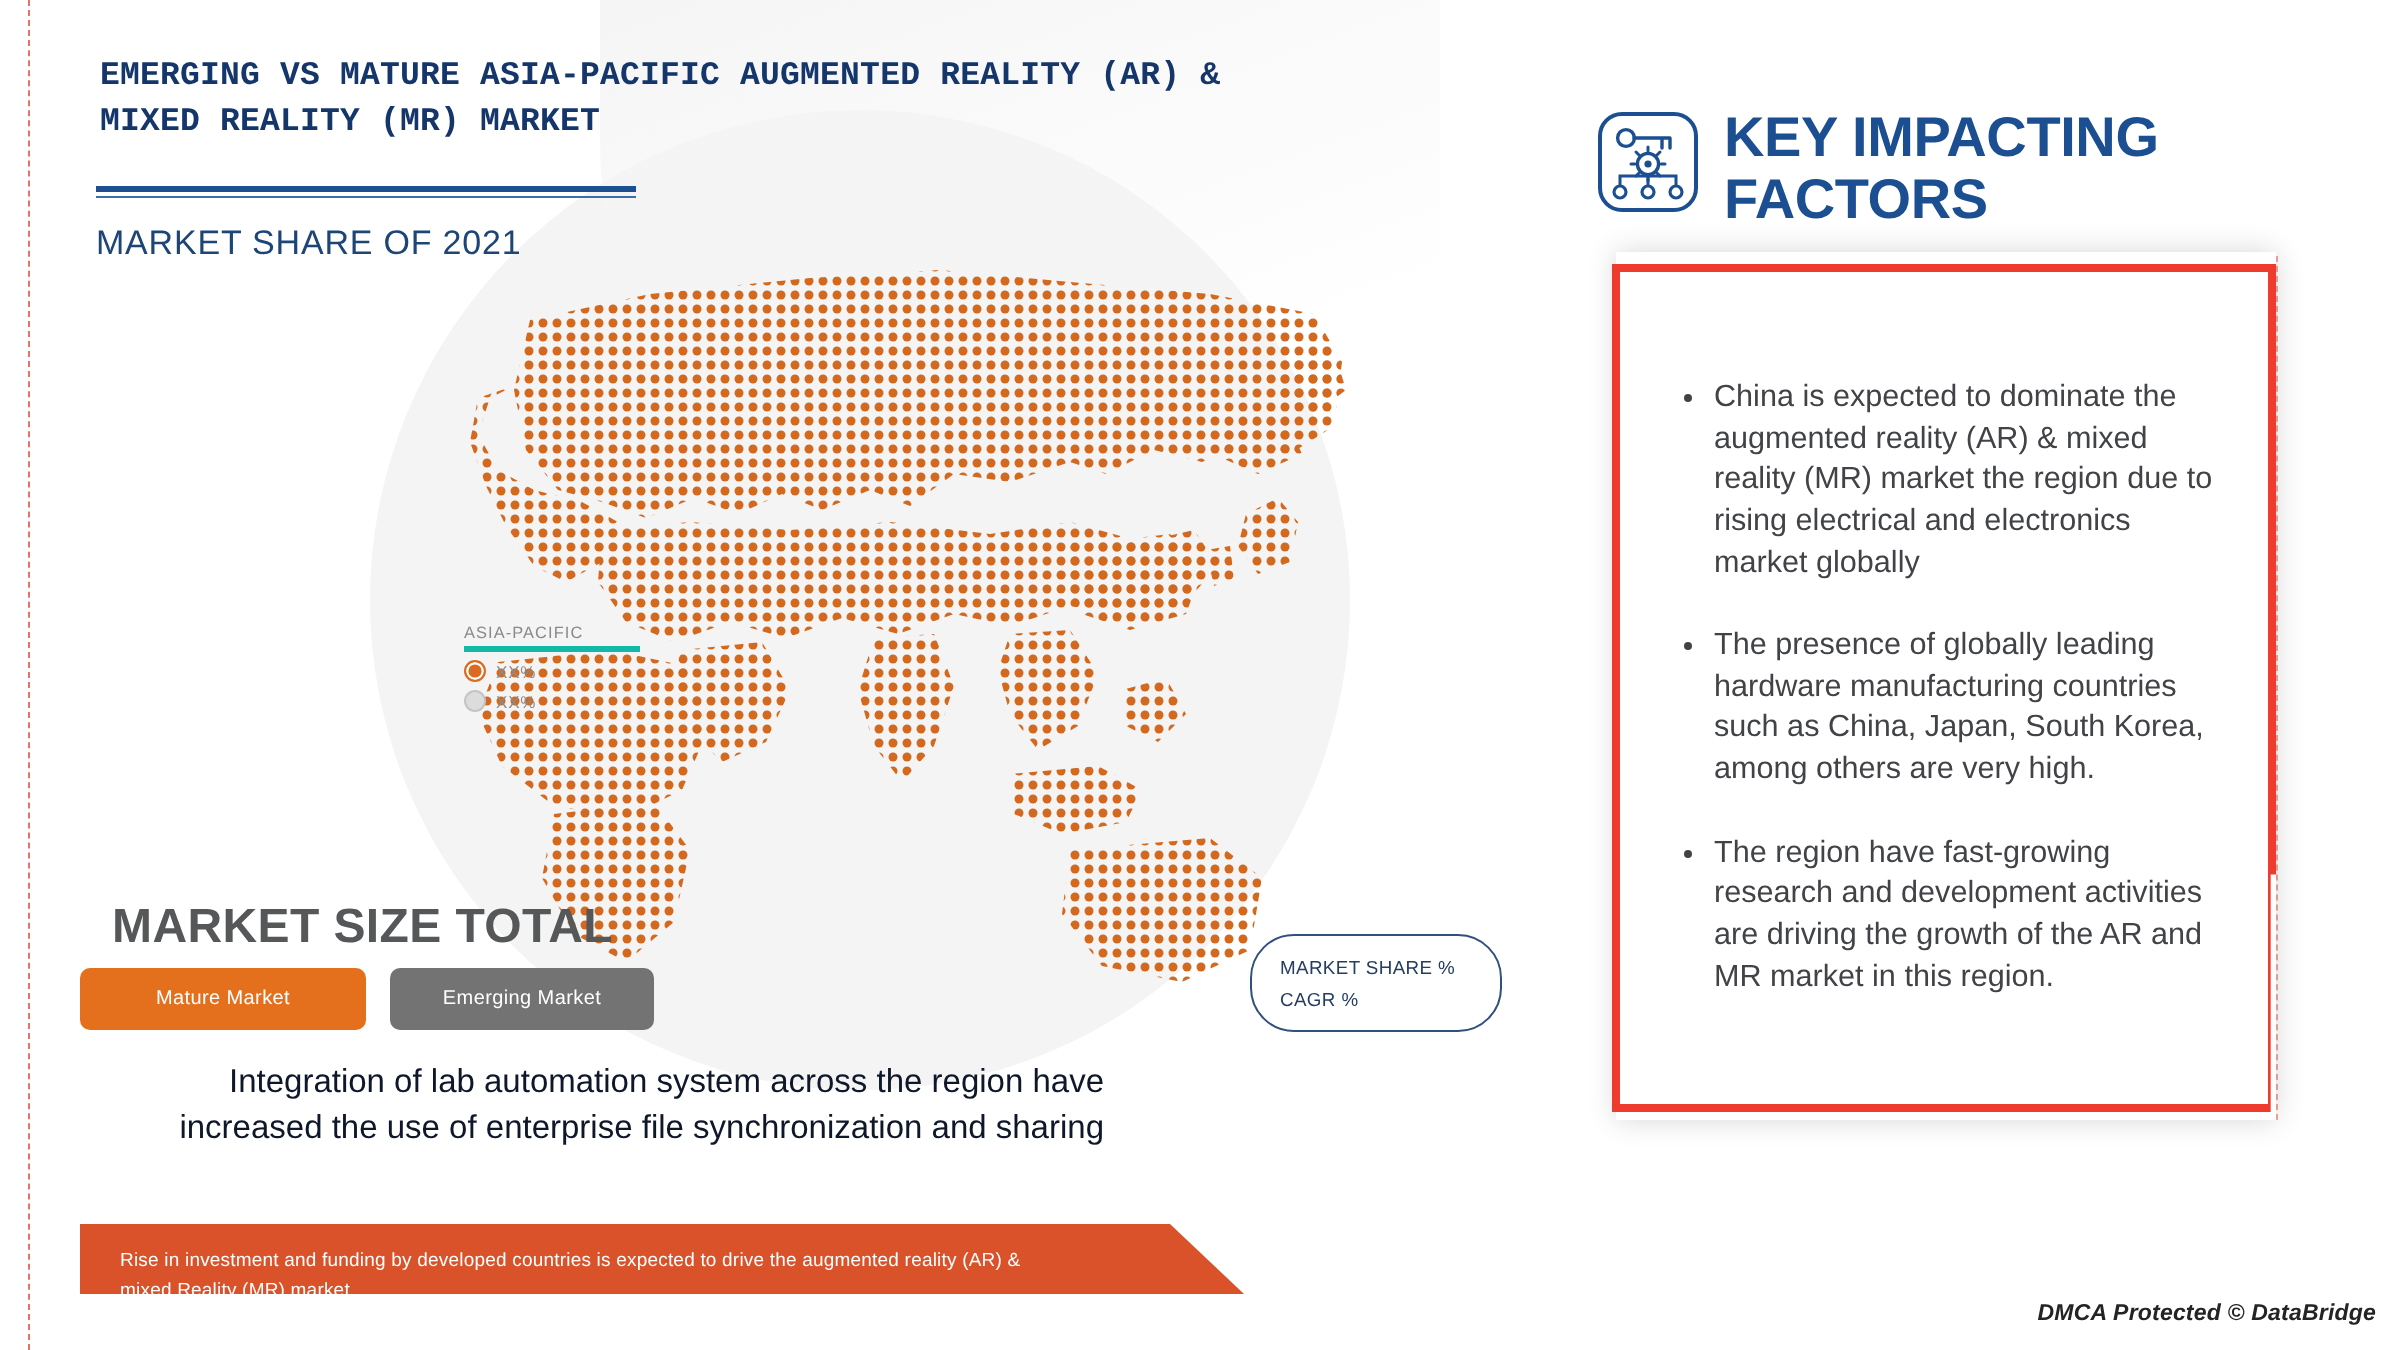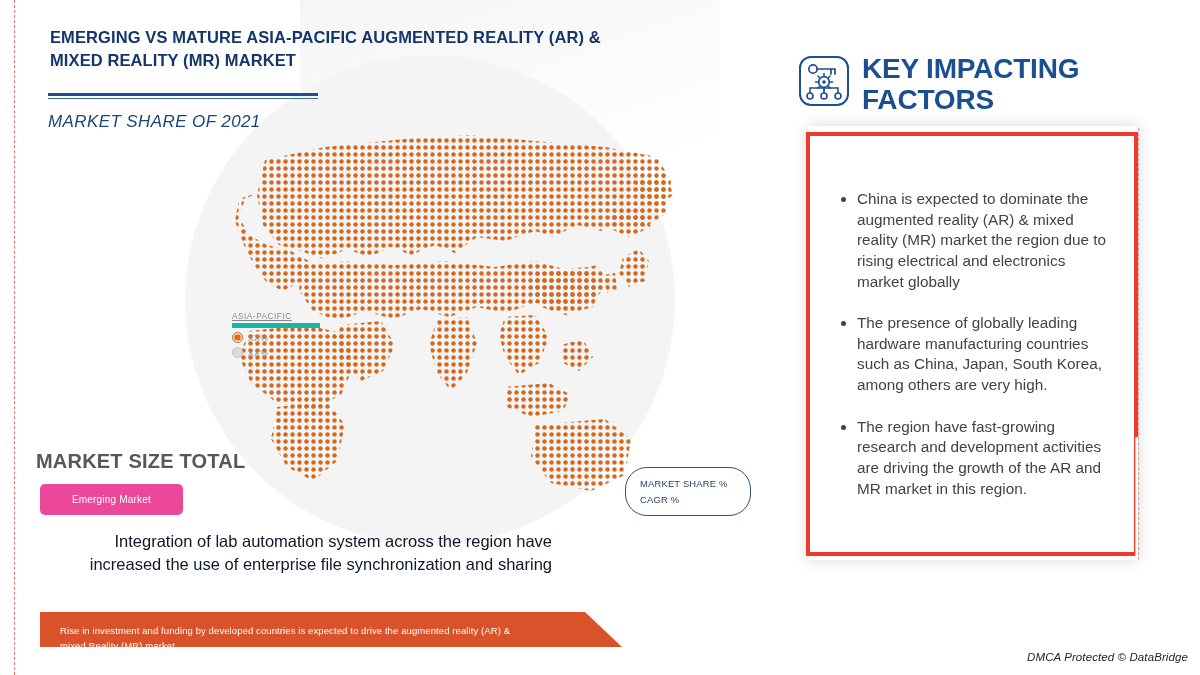--- a/index.html
+++ b/index.html
@@ -18,51 +18,51 @@
   
   .map-circle{position:absolute;left:185px;top:55px;width:490px;height:490px;
     border-radius:50%;background:#f4f4f4;}
   .map-wash{position:absolute;left:300px;top:0px;width:420px;height:330px;
     background:linear-gradient(160deg,#f5f5f5 0%,rgba(245,245,245,0) 62%);
     border-bottom-left-radius:260px;}
 
   
   .headline{position:absolute;left:50px;top:26px;width:570px;
     color:#14366b;font-weight:bold;font-size:16.5px;line-height:1.42;
-    letter-spacing:.1px;}
+    letter-spacing:.1px;font-family:Liberation Mono, monospace;}
   .rule-wrap{position:absolute;left:48px;top:93px;width:270px;}
   .rule-a{height:2.5px;background:#1d4f91;}
   .rule-b{height:1.2px;background:#3a6ea8;margin-top:2.5px;}
   .subhead{position:absolute;left:48px;top:112px;color:#1d4578;
-    font-size:17px;letter-spacing:.4px;font-style:italic;}
+    font-size:17px;letter-spacing:.4px;}
 
   
   .map{position:absolute;left:205px;top:95px;width:470px;height:400px;}
   .map svg{display:block;}
 
   
   .legend{position:absolute;left:232px;top:312px;width:88px;}
   .legend-title{font-size:8.2px;color:#8a8a8a;letter-spacing:.55px;
-    padding-bottom:2px;border-bottom:5px solid #14b8a6;text-decoration:underline;}
+    padding-bottom:2px;border-bottom:3px solid #14b8a6;}
   .legend-row{display:flex;align-items:flex-end;gap:5px;margin-top:4px;}
   .legend-dot{width:9px;height:9px;border-radius:50%;flex:0 0 auto;
     display:block;}
   .legend-dot.mature{background:#dd6b1f;box-shadow:inset 0 0 0 1.2px #fff;
     border:1px solid #dd6b1f;}
   .legend-dot.emerging{background:#dcdcdc;border:1px solid #c4c4c4;}
   .legend-val{font-size:8.5px;color:#8c8c8c;letter-spacing:.4px;}
 
   
-  .mst-title{position:absolute;left:36px;top:450px;font-size:20px;
+  .mst-title{position:absolute;left:56px;top:450px;font-size:24px;
     font-weight:bold;color:#555759;letter-spacing:.2px;}
   .pills{position:absolute;left:40px;top:484px;display:flex;gap:12px;}
   .pill{border-radius:5px;color:#fff;font-size:10px;text-align:center;
     padding:10px 0;letter-spacing:.2px;}
   .pill.mature{width:143px;background:#e4701e;}
-  .pill.emerging{width:143px;background:#ec4899;}
+  .pill.emerging{width:132px;background:#737373;}
 
   
   .body-copy{position:absolute;left:42px;top:530px;width:510px;
     font-size:16.5px;line-height:1.42;color:#0f172a;text-align:right;}
 
   
   .ribbon{position:absolute;left:40px;top:612px;width:600px;height:35px;text-decoration:underline;}
   .ribbon .shape{position:absolute;inset:0;background:#d9522a;
     clip-path:polygon(0 0,545px 0,600px 52px,0 52px);}
   .ribbon .txt{position:absolute;left:20px;top:12px;width:460px;
@@ -84,21 +84,21 @@
   .redbox{position:absolute;left:806px;top:132px;width:332px;height:424px;
     border:4px solid #ef3b2d;box-sizing:border-box;
     clip-path:polygon(0 0,100% 0,100% 72%,99.2% 72%,99.2% 100%,0 100%);}
   .bullets{position:absolute;left:824px;top:176px;width:300px;}
   .bullets ul{margin:13px;padding:0 0 0 20px;}
   .bullets li{font-size:15.3px;line-height:1.35;color:#414346;
     margin-bottom:21px;list-style:disc;}
 
   
   .dmca{position:absolute;right:12px;bottom:12px;font-size:11.5px;
-    font-style:italic;font-weight:normal;color:#242424;letter-spacing:.1px;}
+    font-style:italic;font-weight:bold;color:#242424;letter-spacing:.1px;}
 </style>
 </head>
 <body>
 
 <div class="stage">
 
   <div class="dash-left"></div>
   <div class="dash-right"></div>
 
   <div class="map-circle"></div>
@@ -168,20 +168,21 @@
       <span class="legend-val">XX%</span>
     </div>
     <div class="legend-row">
       <span class="legend-dot emerging"></span>
       <span class="legend-val">XX%</span>
     </div>
   </div>
 
   <div class="mst-title">MARKET SIZE TOTAL</div>
   <div class="pills">
+    <div class="pill mature">Mature Market</div>
     <div class="pill emerging">Emerging Market</div>
   </div>
 
   <div class="body-copy">Integration of lab automation system across the region have increased the use of enterprise file synchronization and sharing</div>
 
   <div class="ribbon">
     <div class="shape"></div>
     <div class="txt">Rise in investment and funding by developed countries is expected to drive the augmented reality (AR) &amp; mixed Reality (MR) market</div>
   </div>
 

